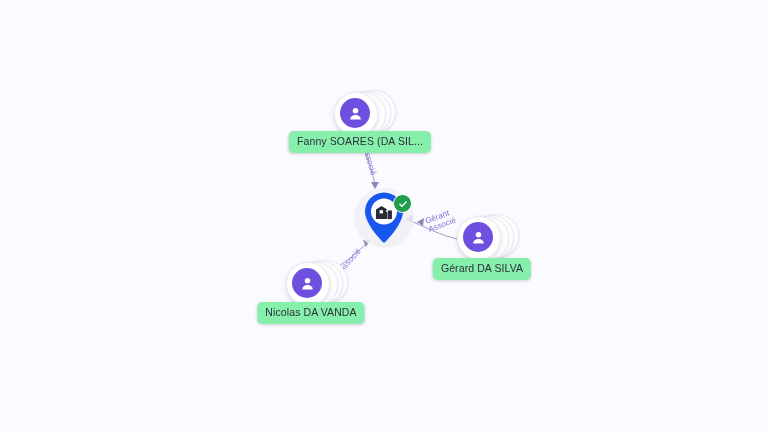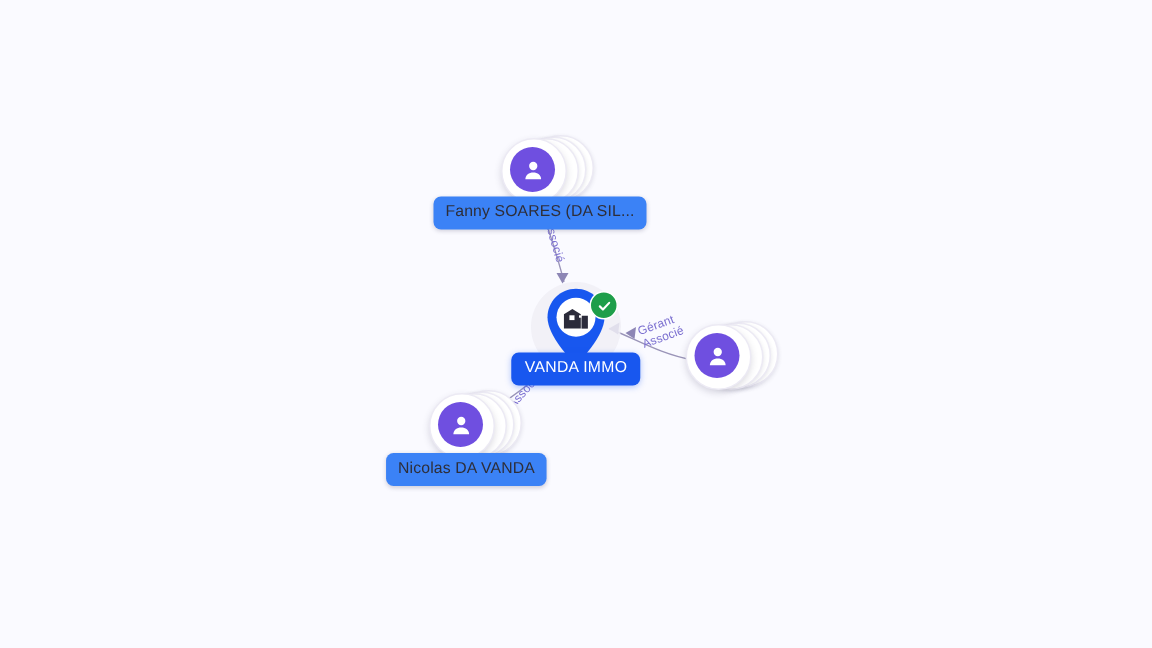--- a/index.html
+++ b/index.html
@@ -71,21 +71,21 @@
     background: #6f4fe0;
     display: flex;
     align-items: center;
     justify-content: center;
   }
   .avatar svg { display: block; }
 
   .node-label {
     position: absolute;
     transform: translateX(-50%);
-    background: #3b82f6;
+    background: #86efac;
     color: #2e2e38;
     font-size: 10.5px;
     line-height: 1;
     padding: 5px 8px 6px 8px;
     border-radius: 5px;
     white-space: nowrap;
     box-shadow: 0 1px 3px rgba(60,55,90,0.22);
     letter-spacing: 0.1px;
   }
 
@@ -202,20 +202,21 @@
       <div class="stack-card c1"></div>
       <div class="stack-card c0"></div>
       <div class="avatar">
         <svg width="17" height="17" viewBox="0 0 24 24">
           <circle cx="12" cy="8" r="3.9" fill="#ffffff"></circle>
           <path d="M4.6 20.5c0-4.1 3.3-6.4 7.4-6.4s7.4 2.3 7.4 6.4z" fill="#ffffff"></path>
         </svg>
       </div>
     </div>
   </div>
+  <div class="node-label" style="left:482px; top:258px;">Gérard DA SILVA</div>
 
   <div class="person-node" style="left:312px; top:283px;">
     <div class="stack-wrap">
       <div class="stack-card c3"></div>
       <div class="stack-card c2"></div>
       <div class="stack-card c1"></div>
       <div class="stack-card c0"></div>
       <div class="avatar">
         <svg width="17" height="17" viewBox="0 0 24 24">
           <circle cx="12" cy="8" r="3.9" fill="#ffffff"></circle>
@@ -242,15 +243,14 @@
           <rect x="24.0" y="19.2" width="1.7" height="1.6"></rect>
         </g>
       </svg>
     </div>
     <div class="pin-check">
       <svg width="10" height="10" viewBox="0 0 24 24">
         <path d="M4.5 12.6l5 5 10-10.6" fill="none" stroke="#ffffff" stroke-width="3.4" stroke-linecap="round" stroke-linejoin="round"></path>
       </svg>
     </div>
   </div>
-  <div id="company-label" style="left:384px; top:235px;">VANDA IMMO</div>
 
 </div>
 
 </body></html>

